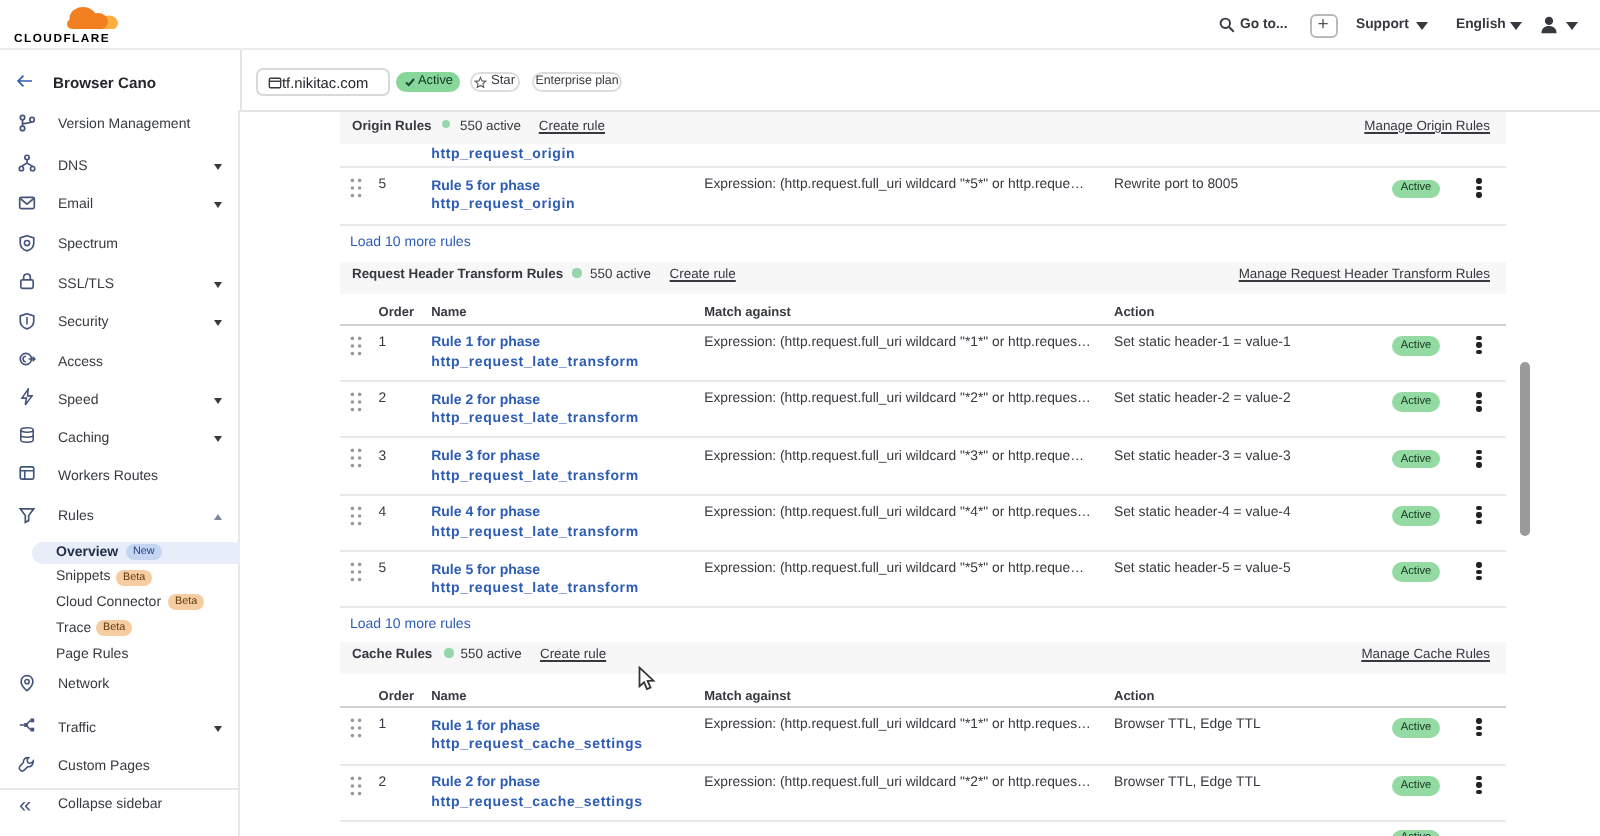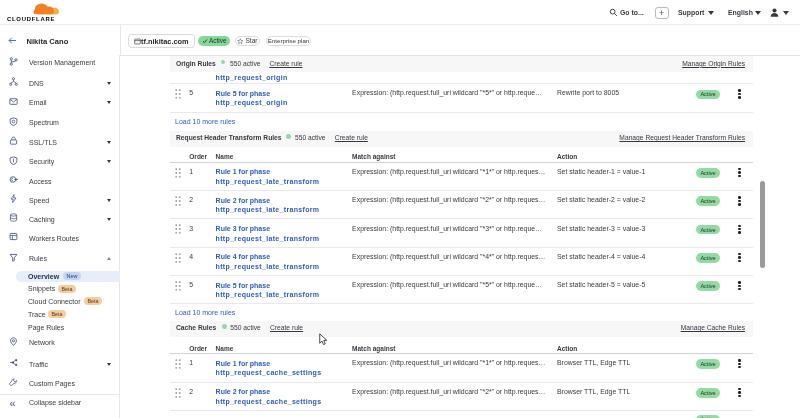--- a/index.html
+++ b/index.html
@@ -74,27 +74,27 @@
       <circle cx="8" cy="5" r="3" fill="#36393f"></circle>
       <path d="M2.5 14 C2.5 10.5 5 8.8 8 8.8 C11 8.8 13.5 10.5 13.5 14 Z" fill="#36393f"></path>
     </svg>
 <div class="abs" style="left:783px;top:11px;width:0;height:0;border-left:3.2px solid transparent;border-right:3.2px solid transparent;border-top:4px solid #36393f"></div>
 
 <div id="row2"></div>
 <div id="vdiv"></div>
 <svg class="abs" style="left:7.5px;top:37px" width="8.5" height="7" viewBox="0 0 16 12">
       <path d="M7 1 L2 6 L7 11 M2.3 6 L15 6" stroke="#2d5cb5" stroke-width="1.6" fill="none"></path>
     </svg>
-<div class="abs" style="left:26.5px;top:36.5px;font-size:7.6px;font-weight:700;color:#25272b">Nikita Cano</div>
+<div class="abs" style="left:26.5px;top:36.5px;font-size:7.6px;font-weight:700;color:#25272b">Browser Cano</div>
 <div class="abs" style="left:128px;top:33.5px;width:67px;height:14.5px;border:1px solid #d9d9d9;border-radius:3.5px;background:#fff"></div>
 <svg class="abs" style="left:133.5px;top:37.5px" width="7" height="7" viewBox="0 0 16 16">
       <rect x="1.5" y="2.5" width="13" height="11" rx="1.5" fill="none" stroke="#36393f" stroke-width="1.6"></rect>
       <line x1="1.5" y1="6" x2="14.5" y2="6" stroke="#36393f" stroke-width="1.6"></line>
     </svg>
-<div class="abs" style="left:141px;top:37.3px;font-size:7.4px;font-weight:700;color:#25272b">tf.nikitac.com</div>
+<div class="abs" style="left:141px;top:37.3px;font-size:7.4px;font-weight:400;color:#25272b">tf.nikitac.com</div>
 <div class="abs" style="left:198px;top:35.5px;width:32px;height:10.5px;border-radius:6px;background:#87d79a;display:flex;align-items:center;justify-content:center">
   <svg width="6" height="6" viewBox="0 0 12 12" style="margin-right:1.5px">
         <path d="M2 6.5 L4.8 9 L10 3" stroke="#1c4a2d" stroke-width="2" fill="none"></path>
       </svg>
   <span style="font-size:6.4px;color:#113222;font-weight:400">Active</span>
 </div>
 <div class="pill" style="left:235px;top:35.5px;width:25px;height:10.5px">
   <svg width="6.5" height="6.5" viewBox="0 0 24 24" style="margin-right:1.5px">
         <path d="M12 2.5 L14.8 9 L21.8 9.6 L16.5 14.2 L18.1 21 L12 17.4 L5.9 21 L7.5 14.2 L2.2 9.6 L9.2 9 Z" fill="none" stroke="#55595f" stroke-width="2"></path>
       </svg>

